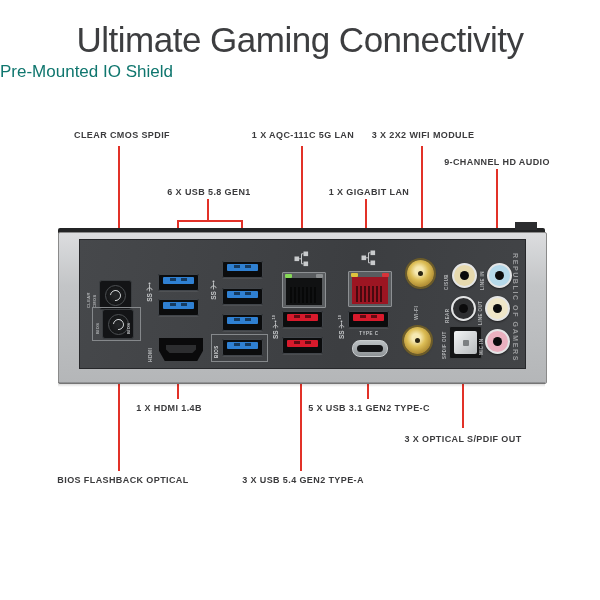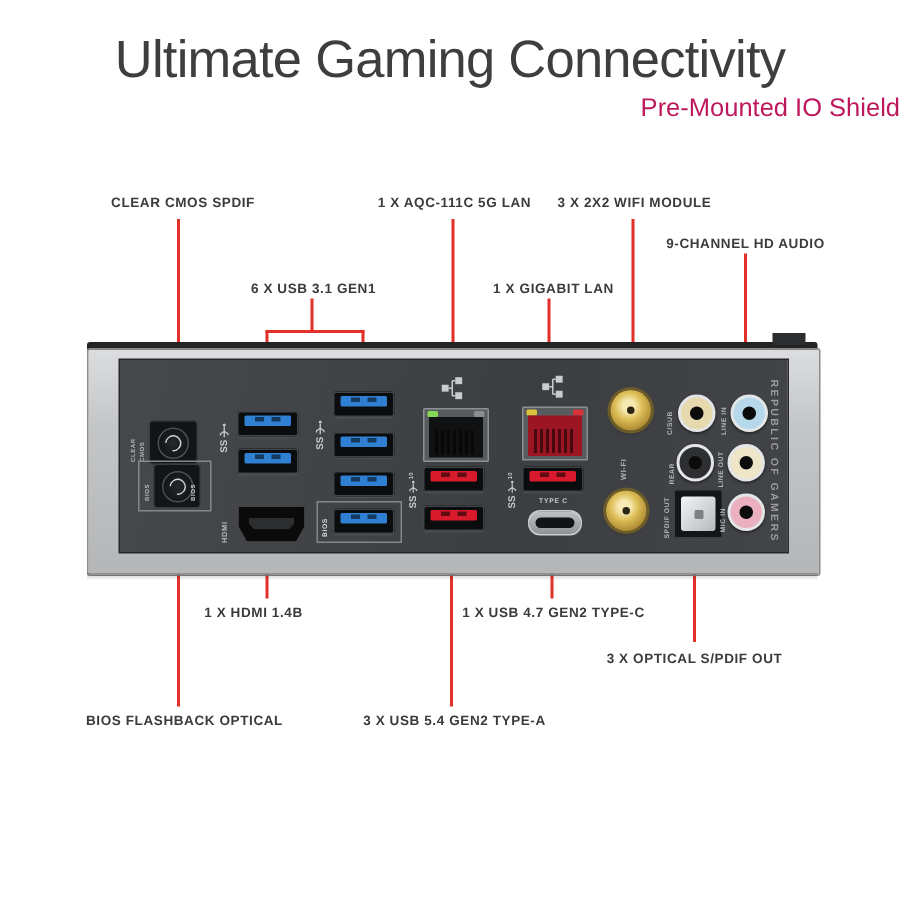--- a/index.html
+++ b/index.html
@@ -2,21 +2,21 @@
 <html><head>
 <meta charset="utf-8">
 <style>
   html,body{margin:0;padding:0;background:#fff;}
   #stage{position:relative;width:600px;height:600px;background:#fff;overflow:hidden;
          font-family:"Liberation Sans",sans-serif;}
   .abs{position:absolute;}
   
   .title{left:0;right:0;top:20px;text-align:center;font-size:35px;font-weight:300;
          color:#3d3e40;letter-spacing:-.5px;}
-  .subtitle{left:0;right:0;top:62px;text-align:right;font-size:17px;font-weight:300;color:#be185d;}
+  .subtitle{left:0;right:0;top:62px;text-align:left;font-size:17px;font-weight:300;color:#0f766e;}
   
   .call{font-size:9px;font-weight:bold;color:#3b3b3d;letter-spacing:.4px;white-space:nowrap;
         transform:translateX(-50%);}
   
   .ln{background:#e23128;width:2px;}
   .lnh{background:#e23128;height:2px;}
   .dot{width:6px;height:6px;background:#e23128;border-radius:1px;}
   
   .lip{background:#232425;border-radius:2px;}
   .tab{background:#2c2d2f;}
@@ -81,25 +81,25 @@
 
 <div id="stage">
 
   <div class="abs title">Ultimate Gaming Connectivity</div>
   <div class="abs subtitle">Pre-Mounted IO Shield</div>
 
   <div class="abs call" style="left:122px;top:130px">CLEAR CMOS SPDIF</div>
   <div class="abs call" style="left:303px;top:130px">1 X AQC-111C 5G LAN</div>
   <div class="abs call" style="left:423px;top:130px">3 X 2X2 WIFI MODULE</div>
   <div class="abs call" style="left:497px;top:157px">9-CHANNEL HD AUDIO</div>
-  <div class="abs call" style="left:209px;top:187px">6 X USB 3.1 GEN1</div>
+  <div class="abs call" style="left:209px;top:187px">6 X USB 5.8 GEN1</div>
   <div class="abs call" style="left:369px;top:187px">1 X GIGABIT LAN</div>
 
   <div class="abs call" style="left:169px;top:403px">1 X HDMI 1.4B</div>
-  <div class="abs call" style="left:369px;top:403px">1 X USB 4.7 GEN2 TYPE-C</div>
+  <div class="abs call" style="left:369px;top:403px">5 X USB 3.1 GEN2 TYPE-C</div>
   <div class="abs call" style="left:463px;top:434px">3 X OPTICAL S/PDIF OUT</div>
   <div class="abs call" style="left:123px;top:475px">BIOS FLASHBACK OPTICAL</div>
   <div class="abs call" style="left:303px;top:475px">3 X USB 5.4 GEN2 TYPE-A</div>
 
   <div class="abs ln" style="left:118px;top:146px;height:147px"></div>
   <div class="abs ln" style="left:207px;top:199px;height:22px"></div>
   <div class="abs lnh" style="left:177px;top:220px;width:66px"></div>
   <div class="abs ln" style="left:177px;top:220px;height:86px"></div>
   <div class="abs ln" style="left:241px;top:220px;height:82px"></div>
   <div class="abs ln" style="left:301px;top:146px;height:146px"></div>

